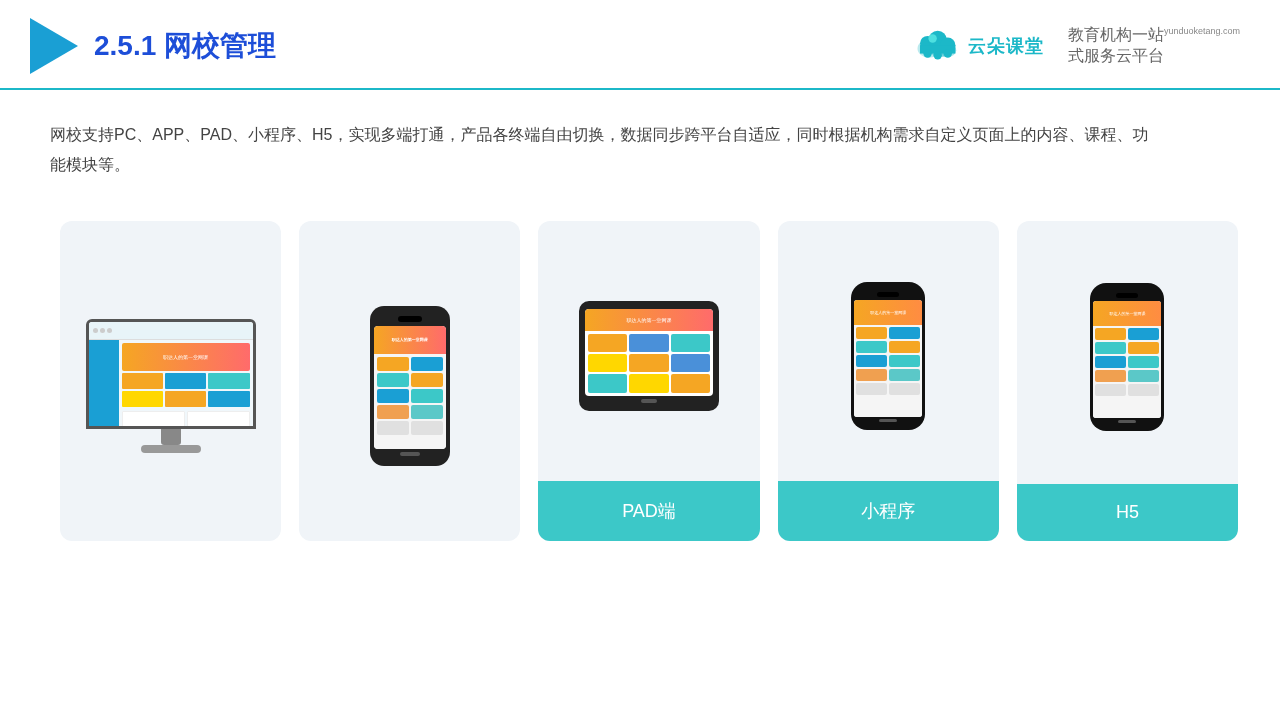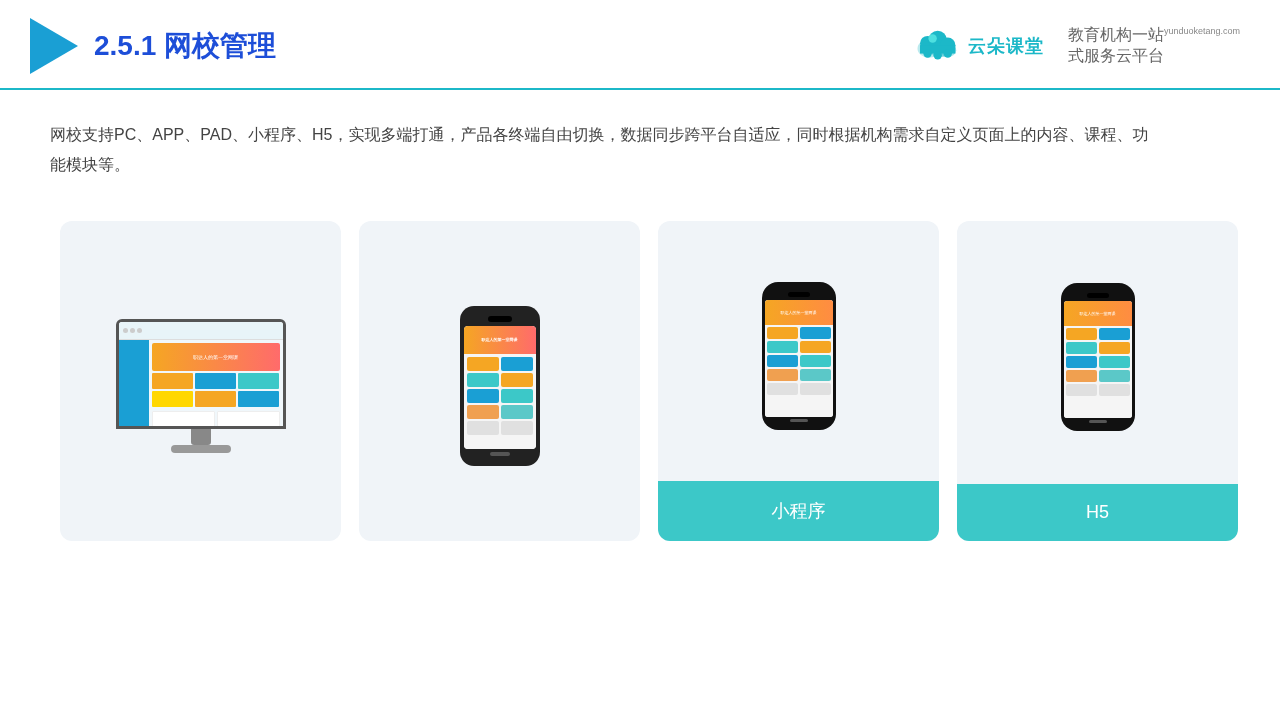--- a/index.html
+++ b/index.html
@@ -525,20 +525,46 @@
                   <div class="phone-block" style="background:#e0e0e0;"></div>
                 </div>
               </div>
             </div>
             <div class="phone-home"></div>
           </div>
         </div>
       </div>
     </div>
 
+    <div class="card">
+      <div class="card-image-area">
+        <div class="tablet">
+          <div class="tablet-body">
+            <div class="tablet-screen">
+              <div class="tablet-top">
+                <span class="tablet-top-text">职达人的第一堂网课</span>
+              </div>
+              <div class="tablet-body-inner">
+                <div class="tablet-cell orange"></div>
+                <div class="tablet-cell blue"></div>
+                <div class="tablet-cell green"></div>
+                <div class="tablet-cell yellow"></div>
+                <div class="tablet-cell orange"></div>
+                <div class="tablet-cell blue"></div>
+                <div class="tablet-cell green"></div>
+                <div class="tablet-cell yellow"></div>
+                <div class="tablet-cell orange"></div>
+              </div>
+            </div>
+            <div class="tablet-home"></div>
+          </div>
+        </div>
+      </div>
+      <div class="card-label">PAD端</div>
+    </div>
 
     <div class="card">
       <div class="card-image-area">
         <div class="miniphone">
           <div class="miniphone-notch"></div>
           <div class="miniphone-screen">
             <div class="miniphone-header">
               <span class="miniphone-header-text">职达人的第一堂网课</span>
             </div>
             <div class="miniphone-body">

